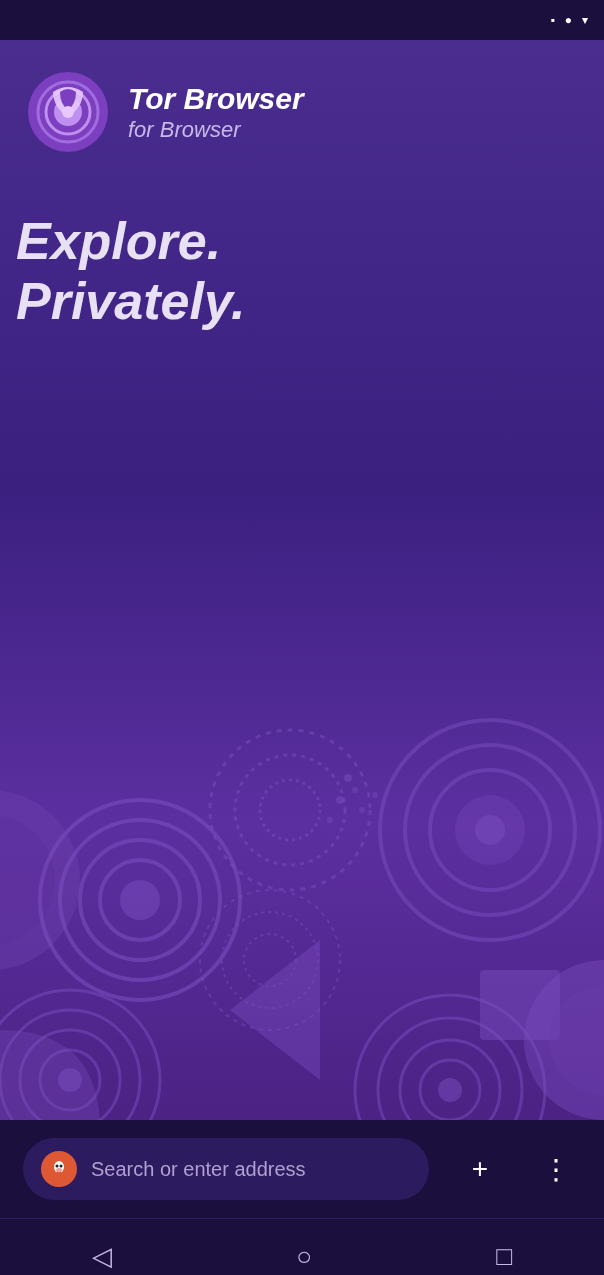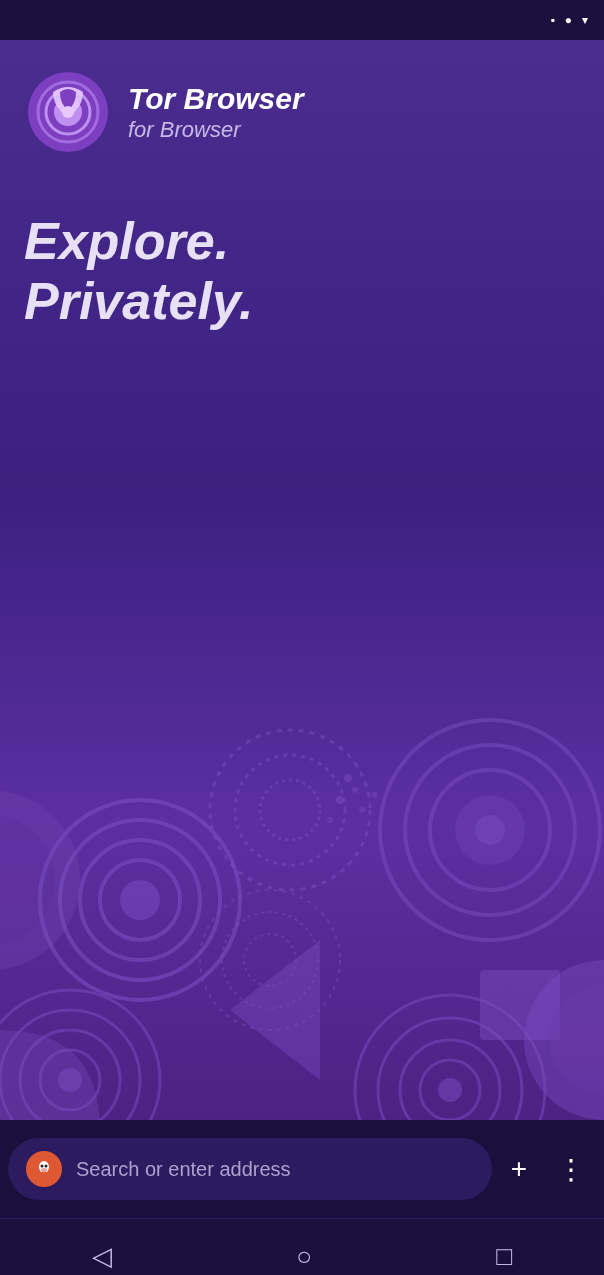--- a/index.html
+++ b/index.html
@@ -68,21 +68,21 @@
     }
 
     .app-subtitle {
       color: #c8b8e8;
       font-size: 22px;
       font-weight: 400;
     }
 
     
     .tagline {
-      padding: 40px 28px 0 24px;
+      padding: 40px 28px 0 16px;
     }
 
     .tagline-text {
       color: #e8e0f5;
       font-size: 52px;
       font-weight: 700;
       line-height: 1.15;
     }
 
     
@@ -105,22 +105,22 @@
       position: absolute;
       bottom: 0;
       width: 100%;
       height: 155px;
       background: #1a0f3d;
     }
 
     .search-row {
       display: flex;
       align-items: center;
-      padding: 18px 8px;
-      gap: 2px;
+      padding: 18px 23px;
+      gap: 26px;
     }
 
     .search-box {
       flex: 1;
       height: 62px;
       background: #2d1b60;
       border-radius: 31px;
       display: flex;
       align-items: center;
       padding: 0 18px;

